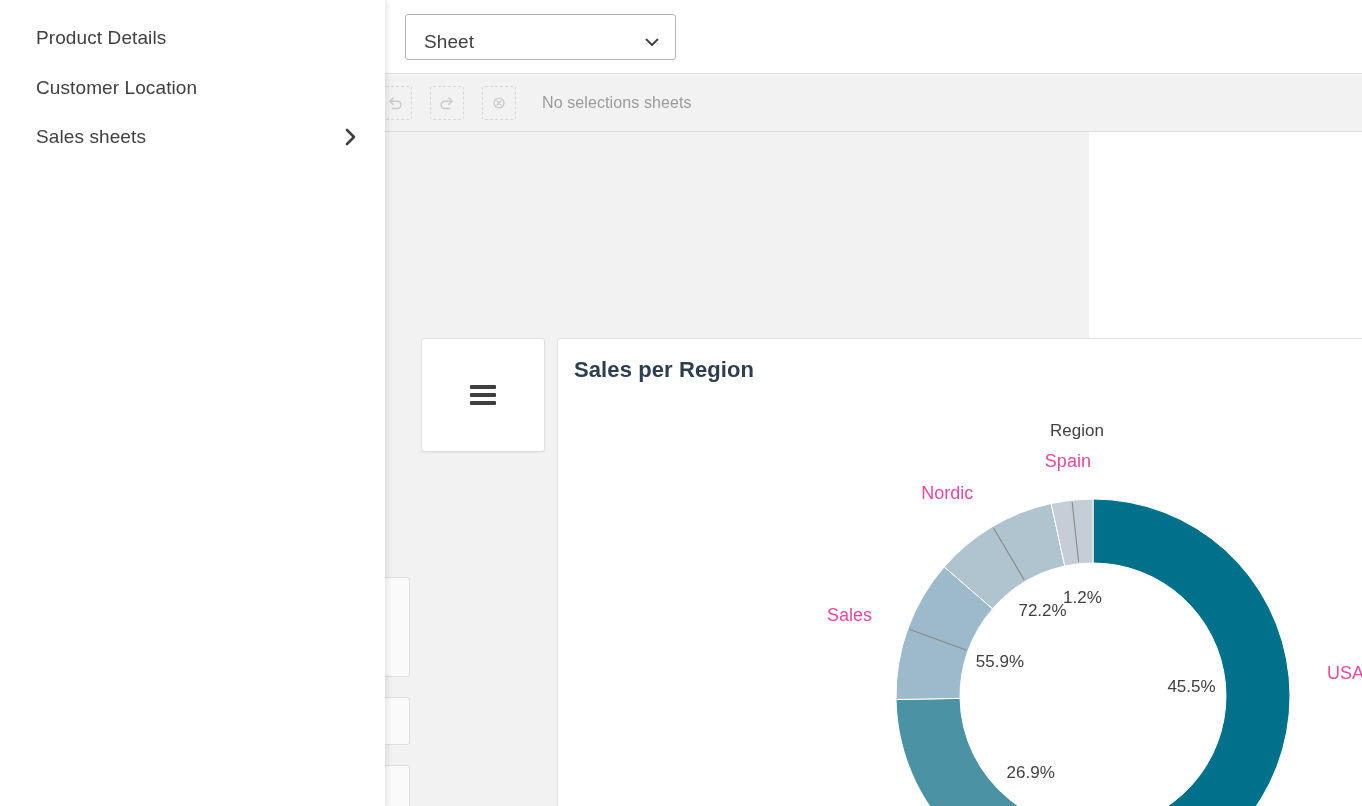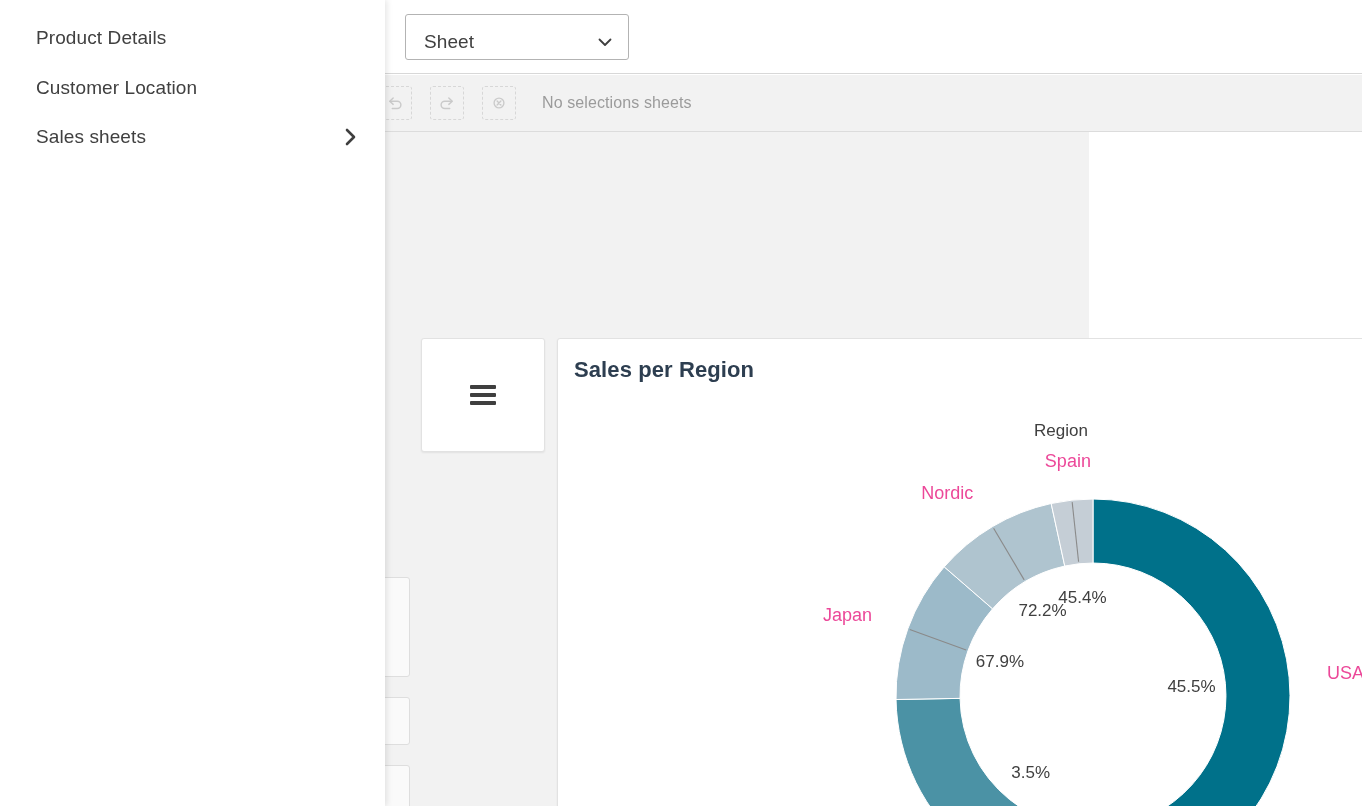--- a/index.html
+++ b/index.html
@@ -13,21 +13,21 @@
   #root { position: relative; width: 1362px; height: 806px; background: #ffffff; }
 
   
   .app-layer { position: absolute; inset: 0; background: #ffffff; }
 
   .top-bar {
     position: absolute; left: 0; top: 0; width: 1362px; height: 74px;
     background: #ffffff; border-bottom: 1px solid #d8d8d8;
   }
   .sheet-select {
-    position: absolute; left: 405px; top: 14px; width: 224px; height: 46px;
+    position: absolute; left: 405px; top: 14px; width: 271px; height: 46px;
     border: 1px solid #b3b3b3; border-radius: 3px; background: #ffffff;
     display: flex; align-items: center; padding: 9px 14px 0 18px; cursor: pointer;
   }
   .sheet-select-label {
     flex: 1; font-size: 19px; color: #404040; letter-spacing: .1px;
   }
   .chev-down { width: 18px; height: 18px; display: block; }
 
   .sel-bar {
     position: absolute; left: 0; top: 75px; width: 1362px; height: 57px;
@@ -67,21 +67,21 @@
   .card-chart {
     left: 557px; top: 206px; width: 880px; height: 620px; overflow: hidden;
   }
   .chart-title {
     position: absolute; left: 16px; top: 18px;
     font-size: 22px; font-weight: bold; color: #2d3e50; letter-spacing: .1px;
   }
   .chart-body { position: absolute; left: 0; top: 52px; width: 880px; height: 560px; }
 
   .dim-title {
-    position: absolute; font-size: 17px; color: #404040;
+    position: absolute; font-size: 17px; color: #404040; margin-left: 16px;
   }
   .slice-label {
     position: absolute; font-size: 18px; color: #ec4899; white-space: nowrap;
   }
   .slice-value {
     position: absolute; font-size: 17px; color: #404040; white-space: nowrap;
   }
 
   
   .ghost-card {
@@ -170,27 +170,27 @@
               <line x1="351.7239276613093" y1="238.4050954794361" x2="408.1400622363345" y2="258.9043731401892" stroke="#8a8a8a" stroke-width="1.1"></line>
               <path d="M 386.23146161724696 175.8608425478185 A 197 197 0 0 1 493.16719105588516 112.49281546953844 L 506.7628539627225 175.05765044193842 A 132.97500000000002 132.97500000000002 0 0 0 434.58123659164164 217.83106871977748 Z" fill="#afc4cf" stroke="#ffffff" stroke-width="1"></path>
               <line x1="435.5900363761127" y1="137.24226058897491" x2="466.1904623582862" y2="188.8815339640866" stroke="#8a8a8a" stroke-width="1.1"></line>
               <path d="M 493.16719105588516 112.49281546953844 A 197 197 0 0 1 535 108 L 535 172.02499999999998 A 132.97500000000002 132.97500000000002 0 0 0 506.7628539627225 175.05765044193842 Z" fill="#c5ced6" stroke="#ffffff" stroke-width="1"></path>
               <line x1="514.1768805134714" y1="111.11498847293595" x2="520.5866638323374" y2="170.79677214940784" stroke="#8a8a8a" stroke-width="1.1"></line>
             </svg>
 
           <div id="labelLayer" style="position:absolute; left:0; top:0; width:880px; height:560px;">
               <div class="slice-label" style="left: 768.926px; top: 271.558px;">USA</div>
               <div class="slice-value" style="left: 633.523px; top: 285.548px; transform: translate(-50%, 0px);">45.5%</div>
-              <div class="slice-value" style="left: 472.701px; top: 371.908px; transform: translate(-50%, 0px);">3.5%</div>
-              <div class="slice-label" style="left: 314.129px; top: 213.745px; transform: translateX(-100%);">Japan</div>
-              <div class="slice-value" style="left: 441.976px; top: 261.199px; transform: translate(-50%, 0px);">67.9%</div>
+              <div class="slice-value" style="left: 472.701px; top: 371.908px; transform: translate(-50%, 0px);">26.9%</div>
+              <div class="slice-label" style="left: 314.129px; top: 213.745px; transform: translateX(-100%);">Sales</div>
+              <div class="slice-value" style="left: 441.976px; top: 261.199px; transform: translate(-50%, 0px);">55.9%</div>
               <div class="slice-label" style="left: 415.198px; top: 91.8304px; transform: translateX(-100%);">Nordic</div>
               <div class="slice-value" style="left: 484.543px; top: 209.852px; transform: translate(-50%, 0px);">72.2%</div>
               <div class="slice-label" style="left: 509.905px; top: 60.3437px; transform: translateX(-50%);">Spain</div>
-              <div class="slice-value" style="left: 524.431px; top: 196.591px; transform: translate(-50%, 0px);">45.4%</div>
+              <div class="slice-value" style="left: 524.431px; top: 196.591px; transform: translate(-50%, 0px);">1.2%</div>
             </div>
         </div>
       </div>
 
     </div>
   </div>
 
   <div class="menu-overlay">
     <div class="menu-item" style="top:13px;">
       <span class="menu-label">Product Details</span>

